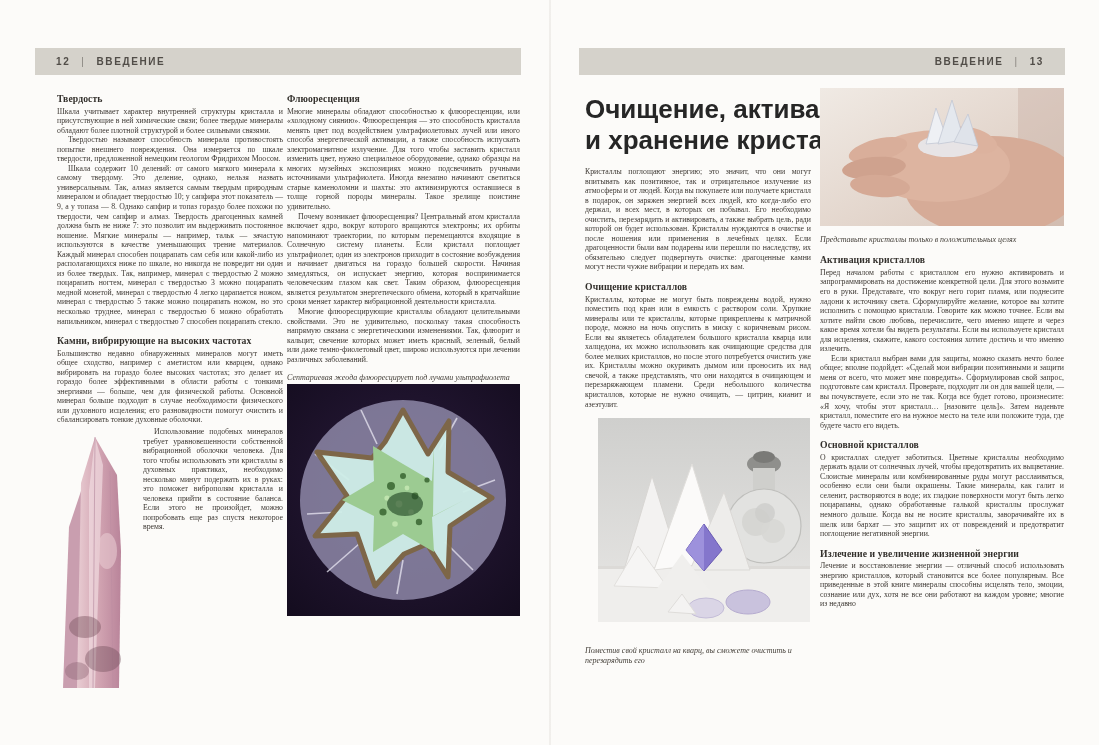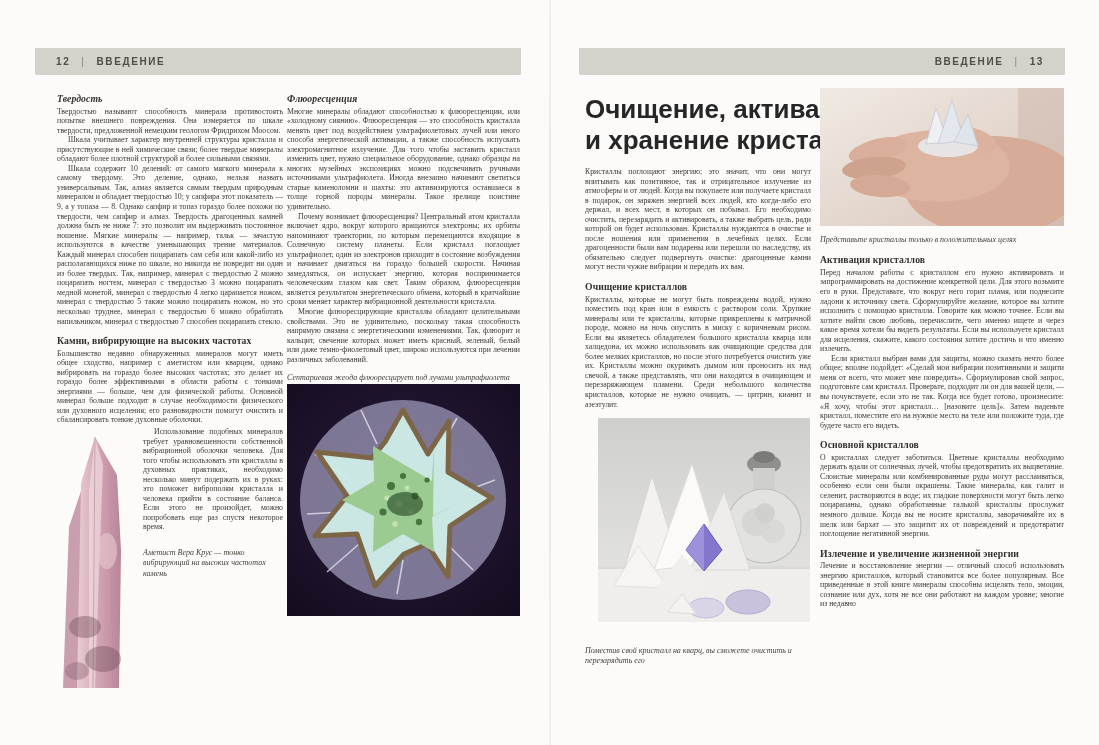--- a/index.html
+++ b/index.html
@@ -20,21 +20,21 @@
   .band .sep { margin:0 11px; opacity:.6; font-weight:400; }
 
   .col { position:absolute; }
   .l-col1 { left:57px;  top:88px; width:226px; }
   .l-col2 { left:287px; top:88px; width:233px; }
   .r-col1 { left:585px; top:94px; width:226px; }
   .r-col2 { left:820px; top:88px; width:244px; }
 
   h3.heading { font-size:9.7px; font-weight:bold; color:#33302c;
     margin:9px 0 2.5px; letter-spacing:.1px; }
-  .col > h3.heading:first-child { margin-top:5px;font-style:italic; }
+  .col > h3.heading:first-child { margin-top:5px; }
   p.body { font-size:7.8px; line-height:9.55px; text-align:justify;
     color:#3d3833; }
   p.body + p.body { text-indent:11px; }
   p.indent { text-indent:11px; }
   .caption { font-size:8px; font-style:italic; line-height:10.4px;
     color:#45403a; text-align:left; }
 
   .r-title { font-family:"Liberation Sans", sans-serif; font-size:26px;
     line-height:31px; font-weight:600; color:#262626; margin-bottom:11px;
     white-space:nowrap; }
@@ -68,22 +68,22 @@
     <span>ВВЕДЕНИЕ</span>
   </div>
   <div class="band band-right">
     <span>ВВЕДЕНИЕ</span>
     <span class="sep">|</span>
     <span>13</span>
   </div>
 
   <div class="col l-col1">
     <h3 class="heading">Твердость</h3>
+    <p class="body">Шкала учитывает характер внутренней структуры кристалла и присутствующие в ней химические связи; более твердые минералы обладают более плотной структурой и более сильными связями.</p>
     <p class="body">Твердостью называют способность минерала противостоять попытке внешнего повреждения. Она измеряется по шкале твердости, предложенной немецким геологом Фридрихом Моосом.</p>
-    <p class="body">Шкала учитывает характер внутренней структуры кристалла и присутствующие в ней химические связи; более твердые минералы обладают более плотной структурой и более сильными связями.</p>
     <p class="body">Шкала содержит 10 делений: от самого мягкого минерала к самому твердому. Это деление, однако, нельзя назвать универсальным. Так, алмаз является самым твердым природным минералом и обладает твердостью 10; у сапфира этот показатель — 9, а у топаза — 8. Однако сапфир и топаз гораздо более похожи по твердости, чем сапфир и алмаз. Твердость драгоценных камней должна быть не ниже 7: это позволит им выдерживать постоянное ношение. Мягкие минералы — например, тальк — зачастую используются в качестве уменьшающих трение материалов. Каждый минерал способен поцарапать сам себя или какой-либо из располагающихся ниже по шкале, но никогда не повредит ни один из более твердых. Так, например, минерал с твердостью 2 можно поцарапать ногтем, минерал с твердостью 3 можно поцарапать медной монетой, минерал с твердостью 4 легко царапается ножом, минерал с твердостью 5 также можно поцарапать ножом, но это несколько труднее, минерал с твердостью 6 можно обработать напильником, минерал с твердостью 7 способен поцарапать стекло.</p>
 
     <h3 class="heading">Камни, вибрирующие на высоких частотах</h3>
     <p class="body">Большинство недавно обнаруженных минералов могут иметь общее сходство, например с аметистом или кварцем, однако вибрировать на гораздо более высоких частотах; это делает их гораздо более эффективными в области работы с тонкими энергиями — больше, чем для физической работы. Основной минерал больше подходит в случае необходимости физического или духовного исцеления; его разновидности помогут очистить и сбалансировать тонкие духовные оболочки.</p>
 
     <div class="floatzone">
       <svg class="amethyst-svg" viewBox="0 0 80 258">
         <defs>
           <linearGradient id="amg" x1="0" y1="0" x2="1" y2="0">
             <stop offset="0" stop-color="#e9cdd3"></stop>
@@ -95,21 +95,20 @@
         <polygon points="40,6 62,44 66,120 64,257 22,257 26,52" fill="url(#amg)"></polygon>
         <polygon points="40,6 48,34 44,140 40,257 34,257 34,60" fill="#f2dfe4" opacity=".65"></polygon>
         <path d="M40,6 L38,257" stroke="#a87890" stroke-width="1" opacity=".5"></path>
         <path d="M55,40 L58,257" stroke="#b98aa0" stroke-width="1" opacity=".4"></path>
         <ellipse cx="30" cy="196" rx="16" ry="11" fill="#7a5560" opacity=".45"></ellipse>
         <ellipse cx="48" cy="228" rx="18" ry="13" fill="#6f4c57" opacity=".4"></ellipse>
         <ellipse cx="22" cy="240" rx="12" ry="9" fill="#8a6270" opacity=".4"></ellipse>
         <ellipse cx="52" cy="120" rx="10" ry="18" fill="#e8c9d1" opacity=".6"></ellipse>
       </svg>
       <p class="body indent">Использование подобных минералов требует уравновешенности собственной вибрационной оболочки человека. Для того чтобы использовать эти кристаллы в духовных практиках, необходимо несколько минут подержать их в руках: это поможет виброполям кристалла и человека прийти в состояние баланса. Если этого не произойдет, можно попробовать еще раз спустя некоторое время.</p>
-      <p class="caption">Аметист Вера Крус — тонко вибрирующий на высоких частотах камень</p>
     </div>
   </div>
 
   <div class="col l-col2">
     <h3 class="heading">Флюоресценция</h3>
     <p class="body">Многие минералы обладают способностью к флюоресценции, или «холодному сиянию». Флюоресценция — это способность кристалла менять цвет под воздействием ультрафиолетовых лучей или иного способа энергетической активации, а также способность испускать электромагнитное излучение. Для того чтобы заставить кристалл изменить цвет, нужно специальное оборудование, однако образцы на многих музейных экспозициях можно подсвечивать ручными источниками ультрафиолета. Иногда внезапно начинают светиться старые каменоломни и шахты: это активизируются оставшиеся в толще горной породы минералы. Такое зрелище поистине удивительно.</p>
     <p class="body">Почему возникает флюоресценция? Центральный атом кристалла включает ядро, вокруг которого вращаются электроны; их орбиты напоминают траектории, по которым перемещаются входящие в Солнечную систему планеты. Если кристалл поглощает ультрафиолет, один из электронов приходит в состояние возбуждения и начинает двигаться на гораздо большей скорости. Начиная замедляться, он испускает энергию, которая воспринимается человеческим глазом как свет. Таким образом, флюоресценция является результатом энергетического обмена, который в кратчайшие сроки меняет характер вибрационной деятельности кристалла.</p>
     <p class="body">Многие флюоресцирующие кристаллы обладают целительными свойствами. Это не удивительно, поскольку такая способность напрямую связана с энергетическими изменениями. Так, флюорит и кальцит, свечение которых может иметь красный, зеленый, белый или даже темно-фиолетовый цвет, широко используются при лечении различных заболеваний.</p>
 
     <div class="geode-figure">

